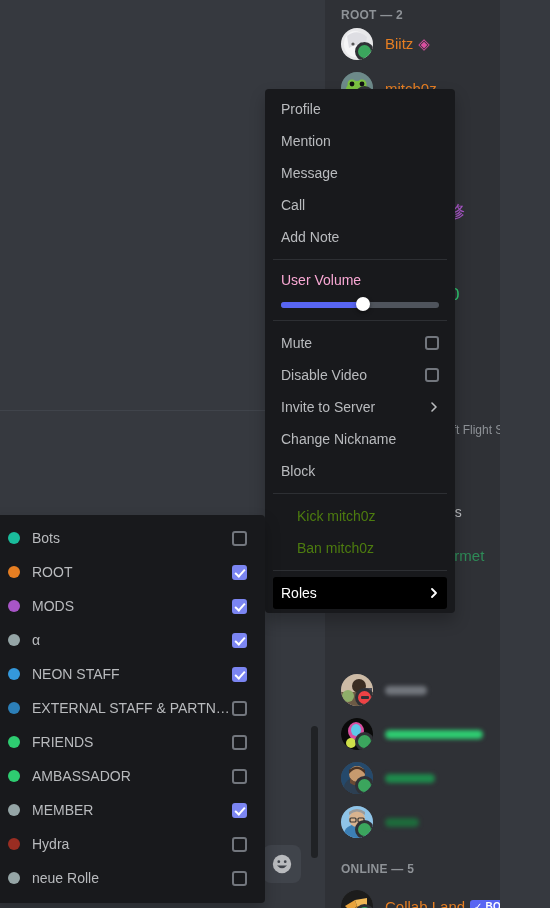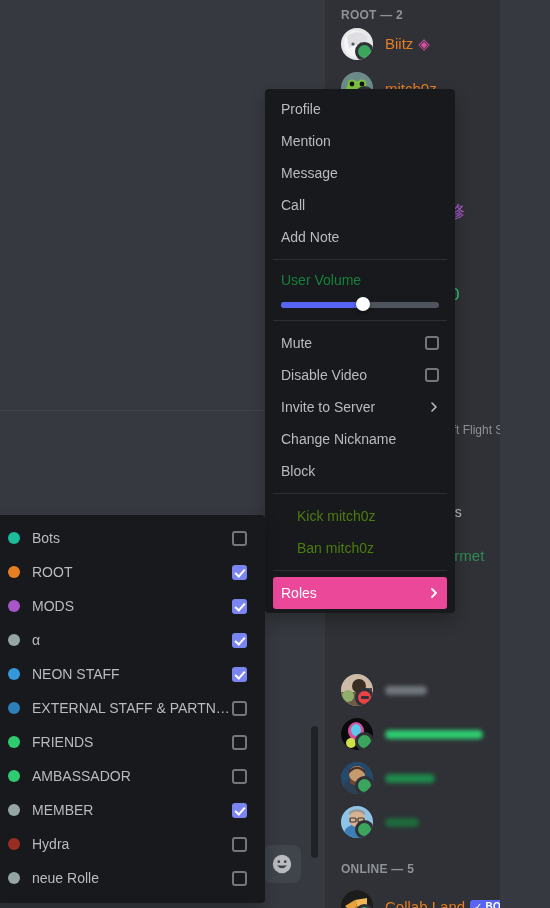--- a/index.html
+++ b/index.html
@@ -57,28 +57,28 @@
     background:#18191c; border-radius:4px;
     box-shadow:0 8px 16px rgba(0,0,0,.24);
     padding:4px 0; z-index:40;
   }
   .ctx-item{
     display:flex; align-items:center; justify-content:space-between;
     height:32px; margin:0 8px; padding:0 8px; border-radius:3px;
     color:#b9bbbe; font-size:14px; cursor:pointer; white-space:nowrap;
   }
   .ctx-item.danger{ color:#4d7c0f;margin-left:24px; }
-  .ctx-item.selected{ background:#ec4899; color:#fff; font-weight:500; }
+  .ctx-item.selected{ background:#000000; color:#fff; font-weight:500; }
   .ctx-sep{ height:1px; background:#2d2f33; margin:6px 8px; }
   .chev{ width:10px; height:10px; flex:0 0 10px; }
   .cbox{
     width:14px; height:14px; flex:0 0 14px; border:2px solid #72767d;
     border-radius:3px; background:transparent;
   }
-  .vol-label{ color:#15803d; font-size:14px; margin:0 16px; padding-top:6px; }
+  .vol-label{ color:#f9a8d4; font-size:14px; margin:0 16px; padding-top:6px; }
   .vol-wrap{ margin:10px 16px 8px 16px; height:14px; position:relative; }
   .vol-track{ position:absolute; left:0; top:4px; width:100%; height:6px; border-radius:3px; background:#4f545c; }
   .vol-fill{ position:absolute; left:0; top:4px; height:6px; border-radius:3px; background:#5865f2; }
   .vol-knob{
     position:absolute; top:-1px; width:14px; height:14px; border-radius:50%;
     background:#fff; box-shadow:0 2px 4px rgba(0,0,0,.4); transform:translateX(-7px);
   }
 
   
   .roles-menu{

